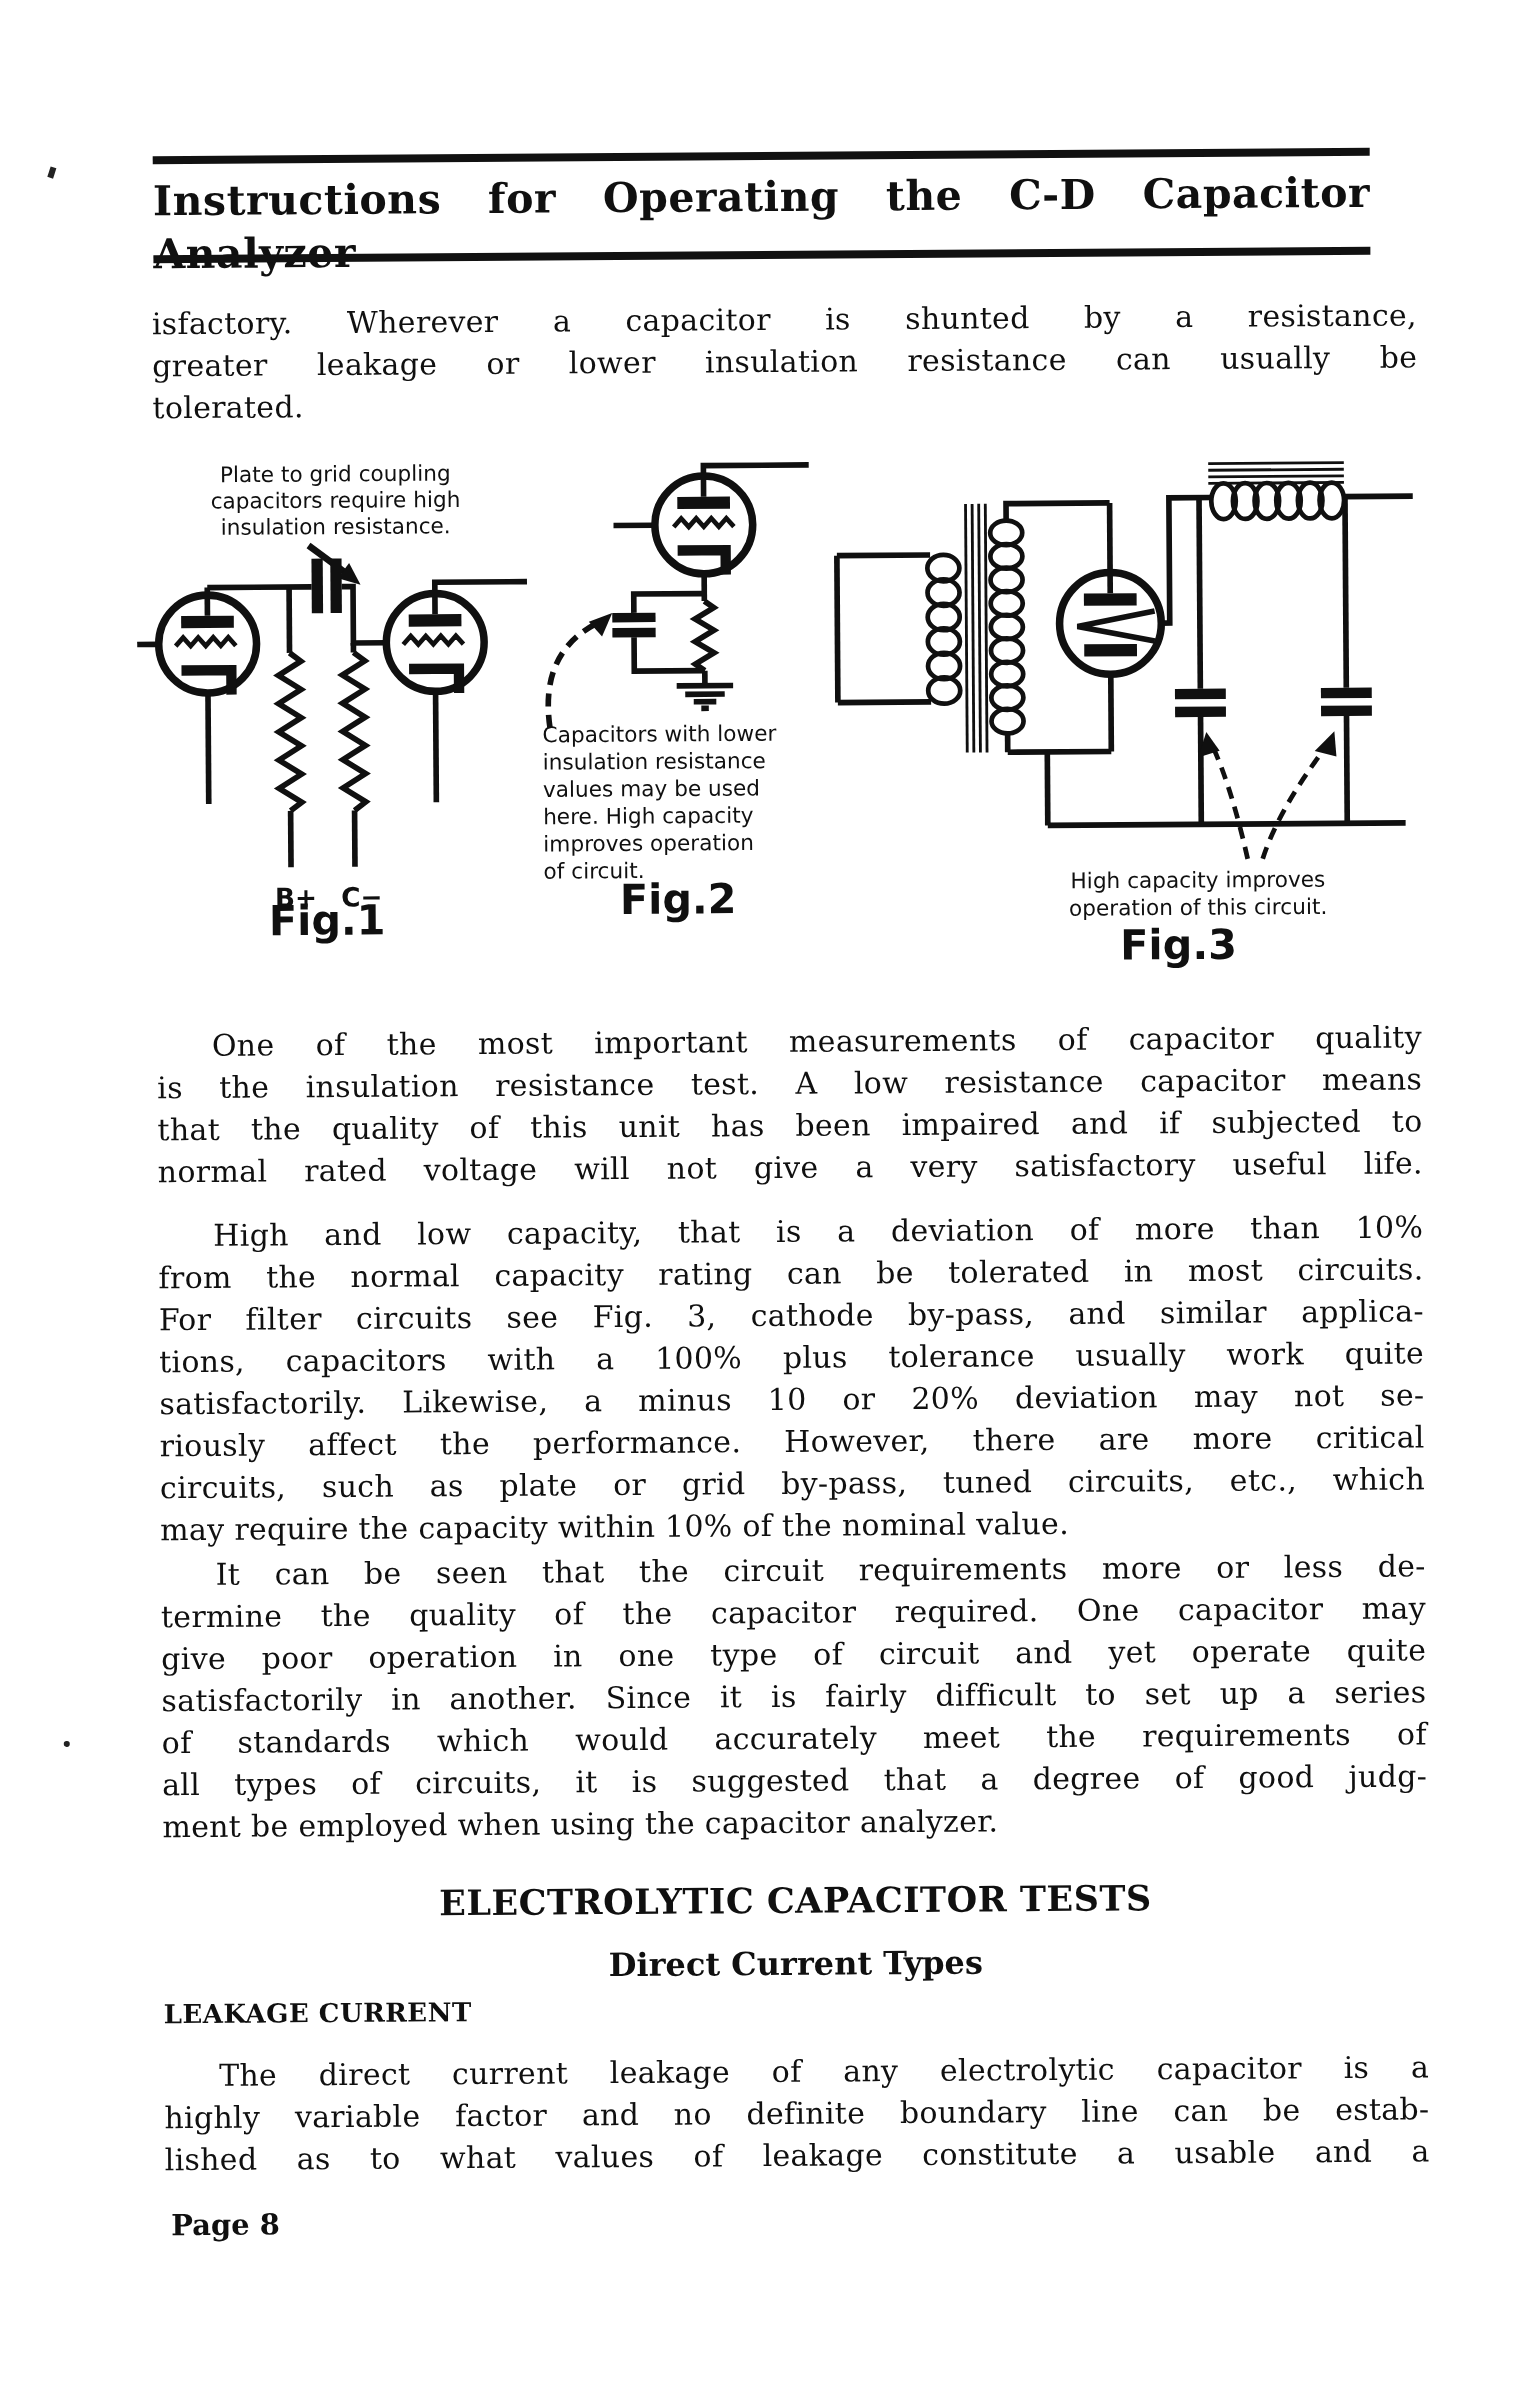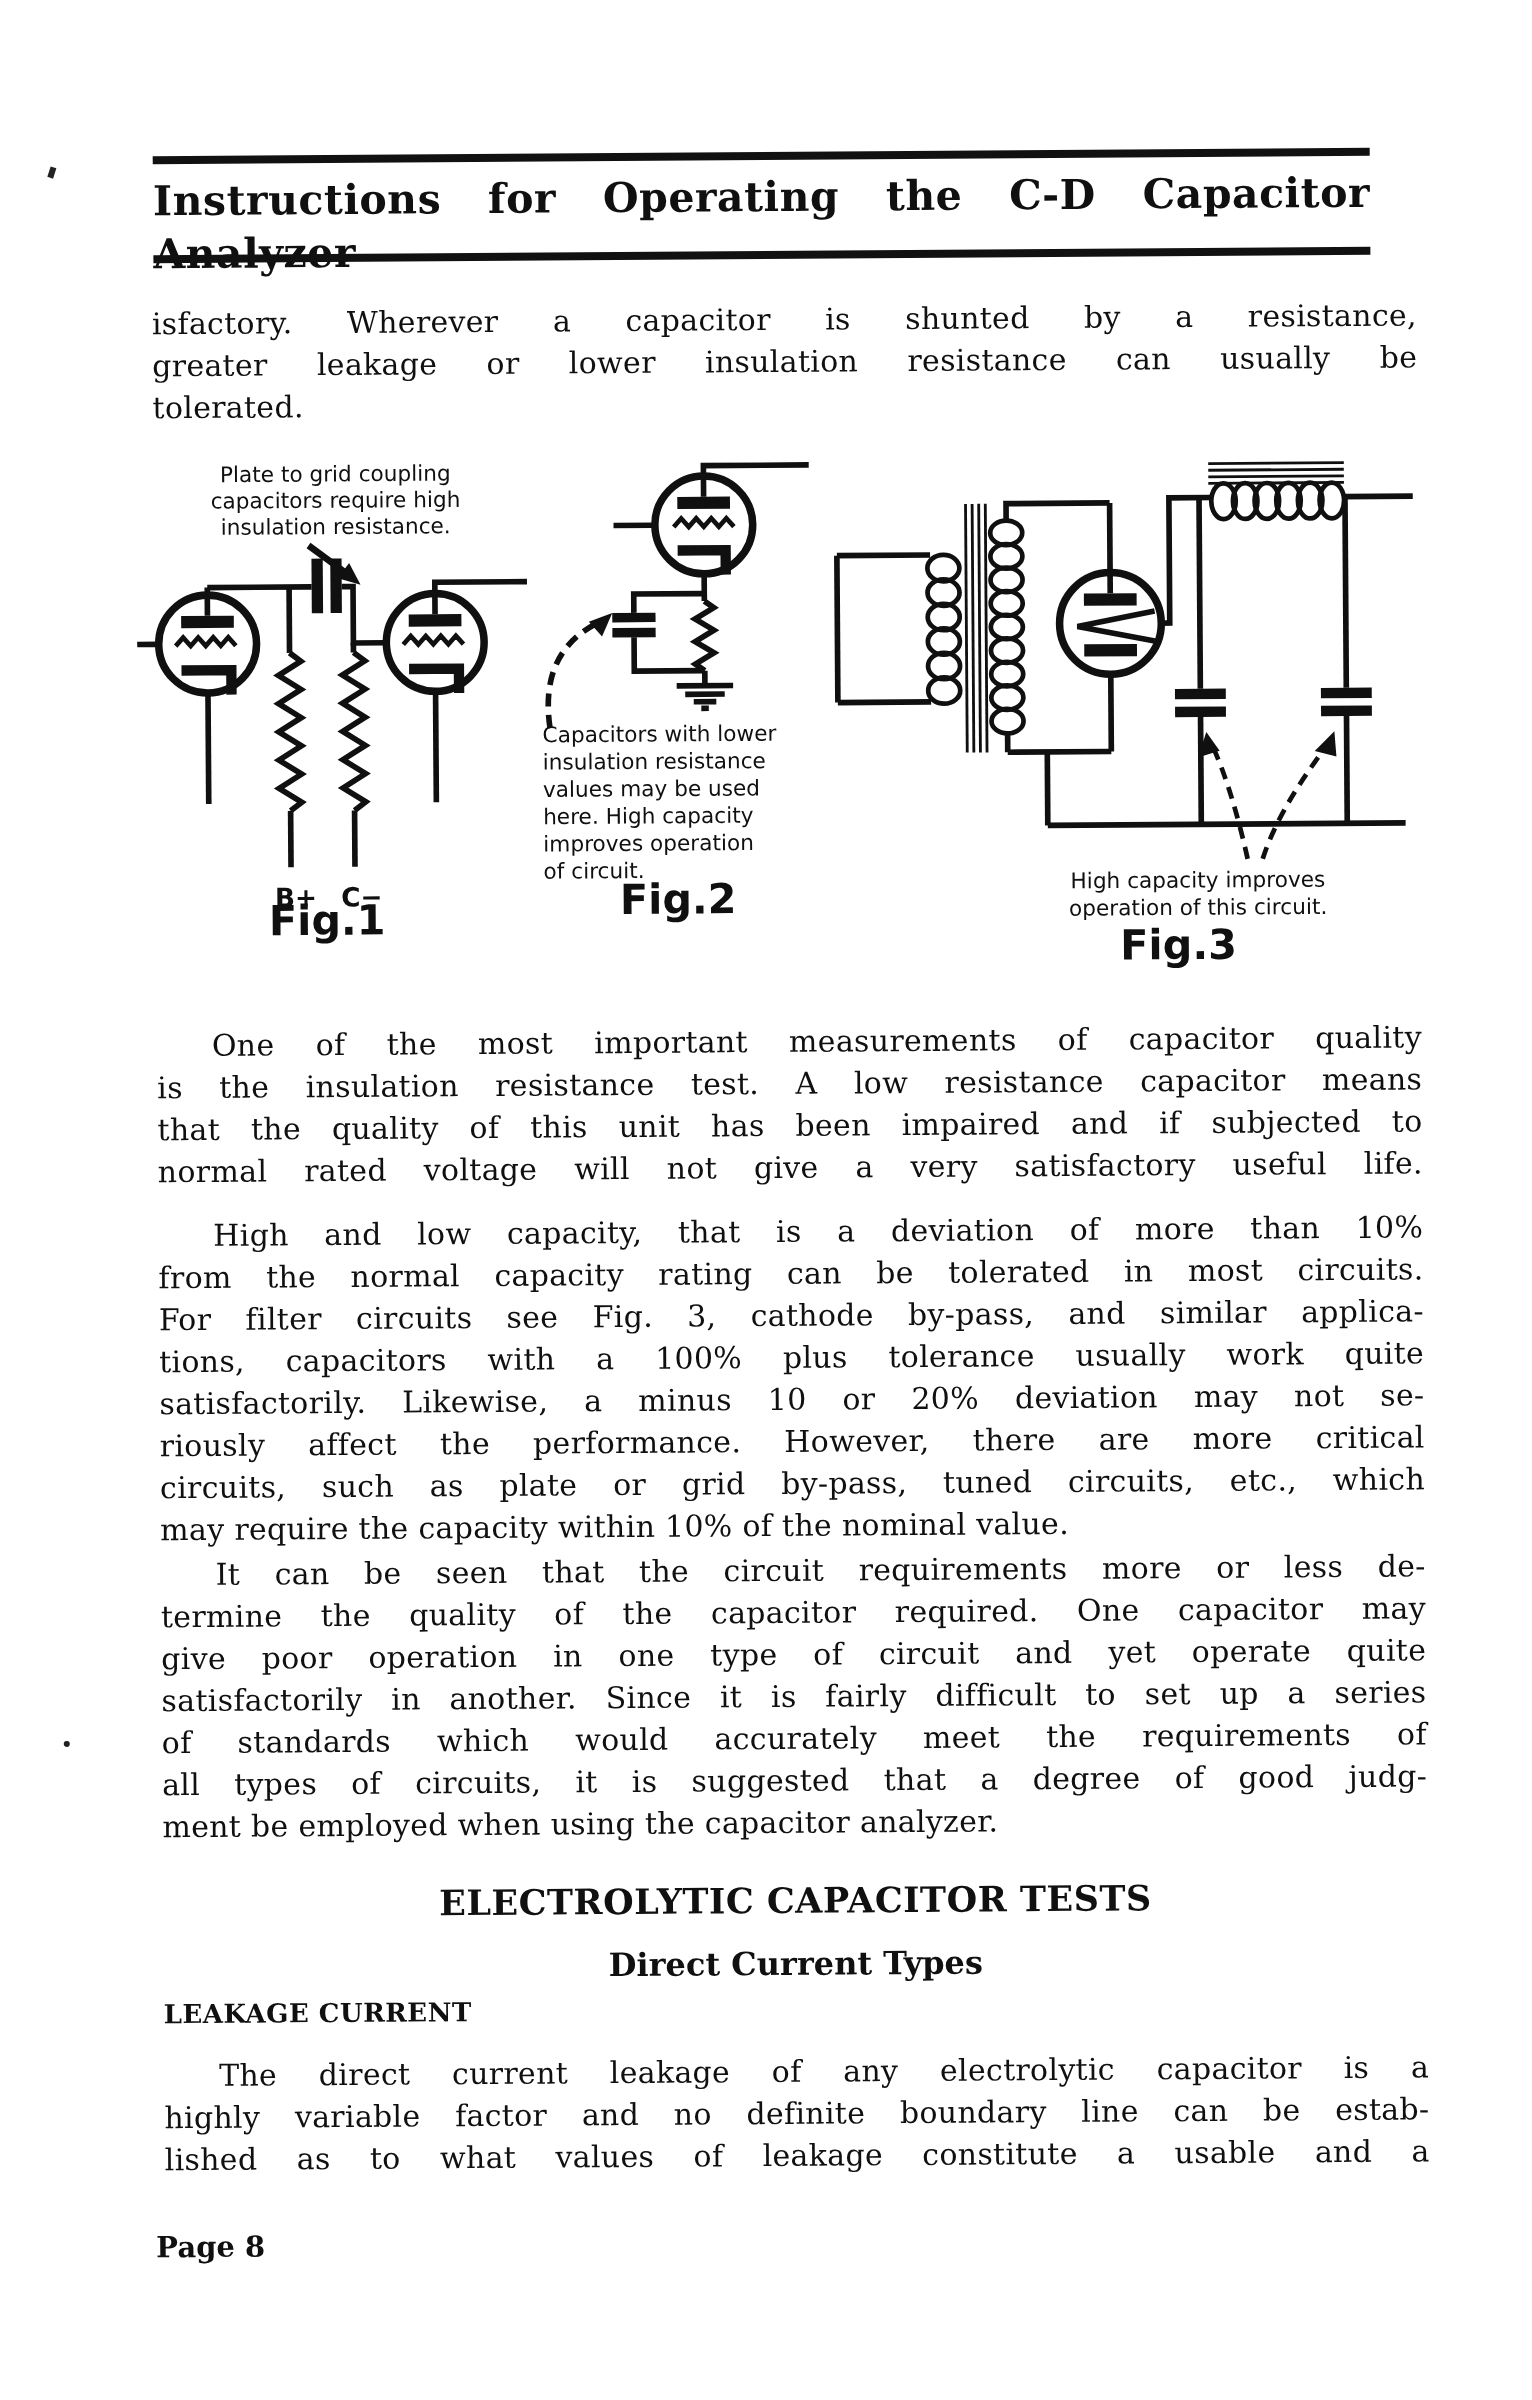--- a/index.html
+++ b/index.html
@@ -15,21 +15,21 @@
          text-align:justify;text-align-last:justify;}
   .para{position:absolute;left:158px;width:1265px;}
   .bline{height:42px;font:30px/42px "DejaVu Serif",serif;letter-spacing:0.3px;white-space:nowrap;}
   .bline.just{white-space:normal;text-align:justify;text-align-last:justify;}
   .bline.ind{padding-left:55px;}
   .h1{position:absolute;left:158px;top:1879px;width:1265px;text-align:center;
       font:bold 35px/43px "DejaVu Serif",serif;letter-spacing:0.5px;}
   .h2{position:absolute;left:158px;top:1944px;width:1265px;text-align:center;
       font:bold 32px/41px "DejaVu Serif",serif;}
   .h3{position:absolute;left:158px;top:1993px;font:bold 26px/34px "DejaVu Serif",serif;letter-spacing:0.5px;}
-  .pageno{position:absolute;left:149px;top:2202px;font:bold 29px/38px "DejaVu Serif",serif;margin-top:22px;}
+  .pageno{position:absolute;left:164px;top:2202px;font:bold 29px/38px "DejaVu Serif",serif;}
   .fig{position:absolute;}
   .handl{font:23px/28px "DejaVu Sans",sans-serif;fill:#101010;}
   .figlabel{font:bold 44px "DejaVu Sans",sans-serif;fill:#101010;}
   .figterm{font:bold 28px "DejaVu Sans",sans-serif;fill:#101010;}
   .speck{position:absolute;background:#222;}
   .speck1{left:56px;top:162px;width:5.6px;height:11.3px;transform:rotate(18deg);}
   .speck2{left:60px;top:1736px;width:5.6px;height:5.6px;border-radius:50%;}
 </style>
 </head>
 <body>

